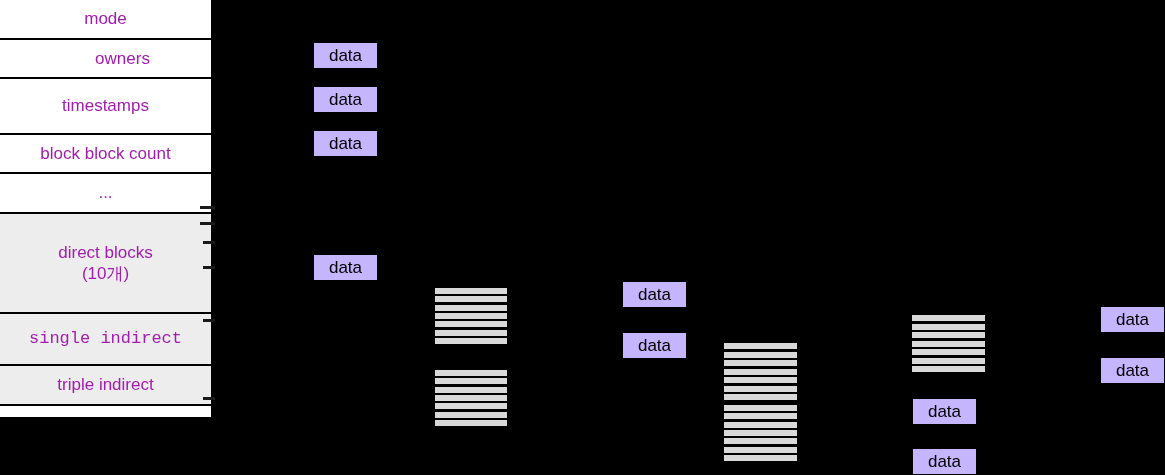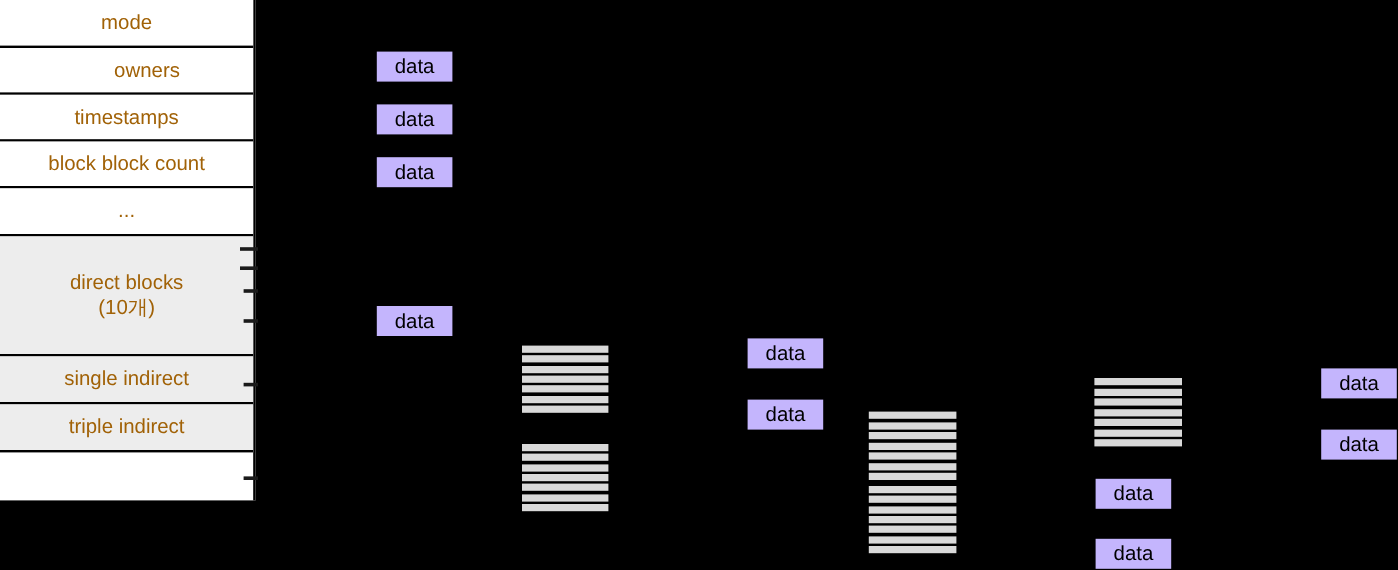--- a/index.html
+++ b/index.html
@@ -24,21 +24,21 @@
     width: 213px;
     background: #ffffff;
     border-right: 2px solid #000000;
     box-sizing: border-box;
   }
   .inode-row {
     position: relative;
     box-sizing: border-box;
     border-bottom: 2px solid #000000;
     background: #ffffff;
-    color: #a16207;
+    color: #a21caf;
     font-size: 17px;
     line-height: 1.25;
     display: flex;
     align-items: center;
     justify-content: center;
     text-align: center;
     padding: 0 6px;
   }
   .inode-row.shaded {
     background: #ededed;
@@ -87,34 +87,34 @@
 
 <div id="canvas">
 
   <div id="inode-table" style="height: 417px;">
       <div class="inode-row" style="height: 40px;">
         <span class="row-label">mode</span>
       </div>
       <div class="inode-row" style="height: 39px; padding-left: 40px;">
         <span class="row-label">owners</span>
       </div>
-      <div class="inode-row" style="height: 39px;">
+      <div class="inode-row" style="height: 56px;">
         <span class="row-label">timestamps</span>
       </div>
       <div class="inode-row" style="height: 39px;">
         <span class="row-label">block block count</span>
       </div>
       <div class="inode-row" style="height: 40px;">
         <span class="row-label">...</span>
       </div>
       <div class="inode-row shaded" style="height: 100px; text-align: center;">
         <span class="row-label">direct blocks
 (10개)</span>
       </div>
-      <div class="inode-row shaded" style="height: 40px;">
+      <div class="inode-row shaded" style="height: 52px; font-family: Liberation Mono, monospace;">
         <span class="row-label">single indirect</span>
       </div>
       <div class="inode-row shaded" style="height: 40px; border-bottom: 2px solid rgb(0, 0, 0);">
         <span class="row-label">triple indirect</span>
       </div>
     </div>
 
   <div id="stub-layer">
       <div class="stub" style="left: 200px; top: 206px; width: 15px;"></div>
       <div class="stub" style="left: 200px; top: 222px; width: 15px;"></div>

